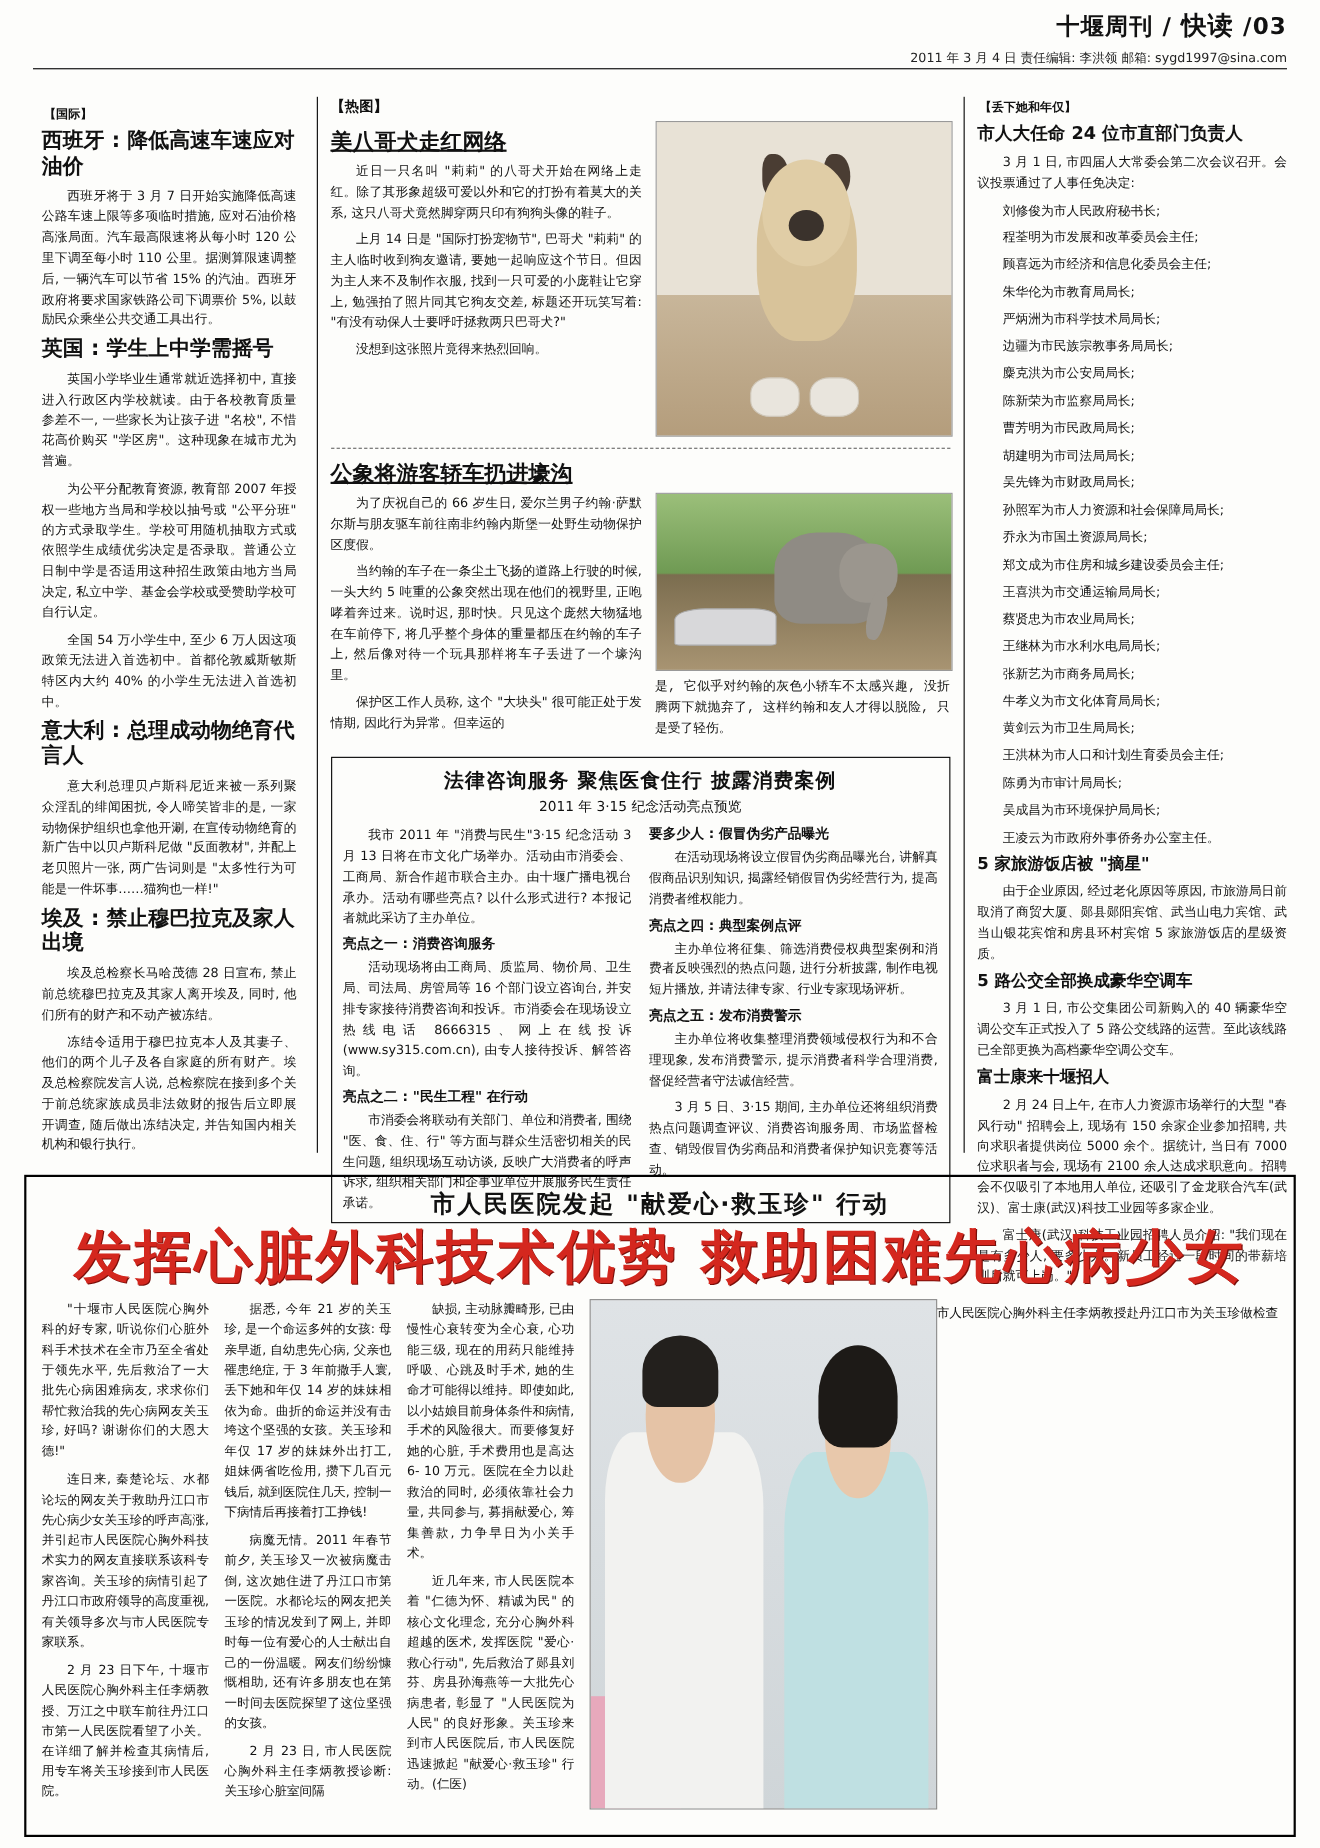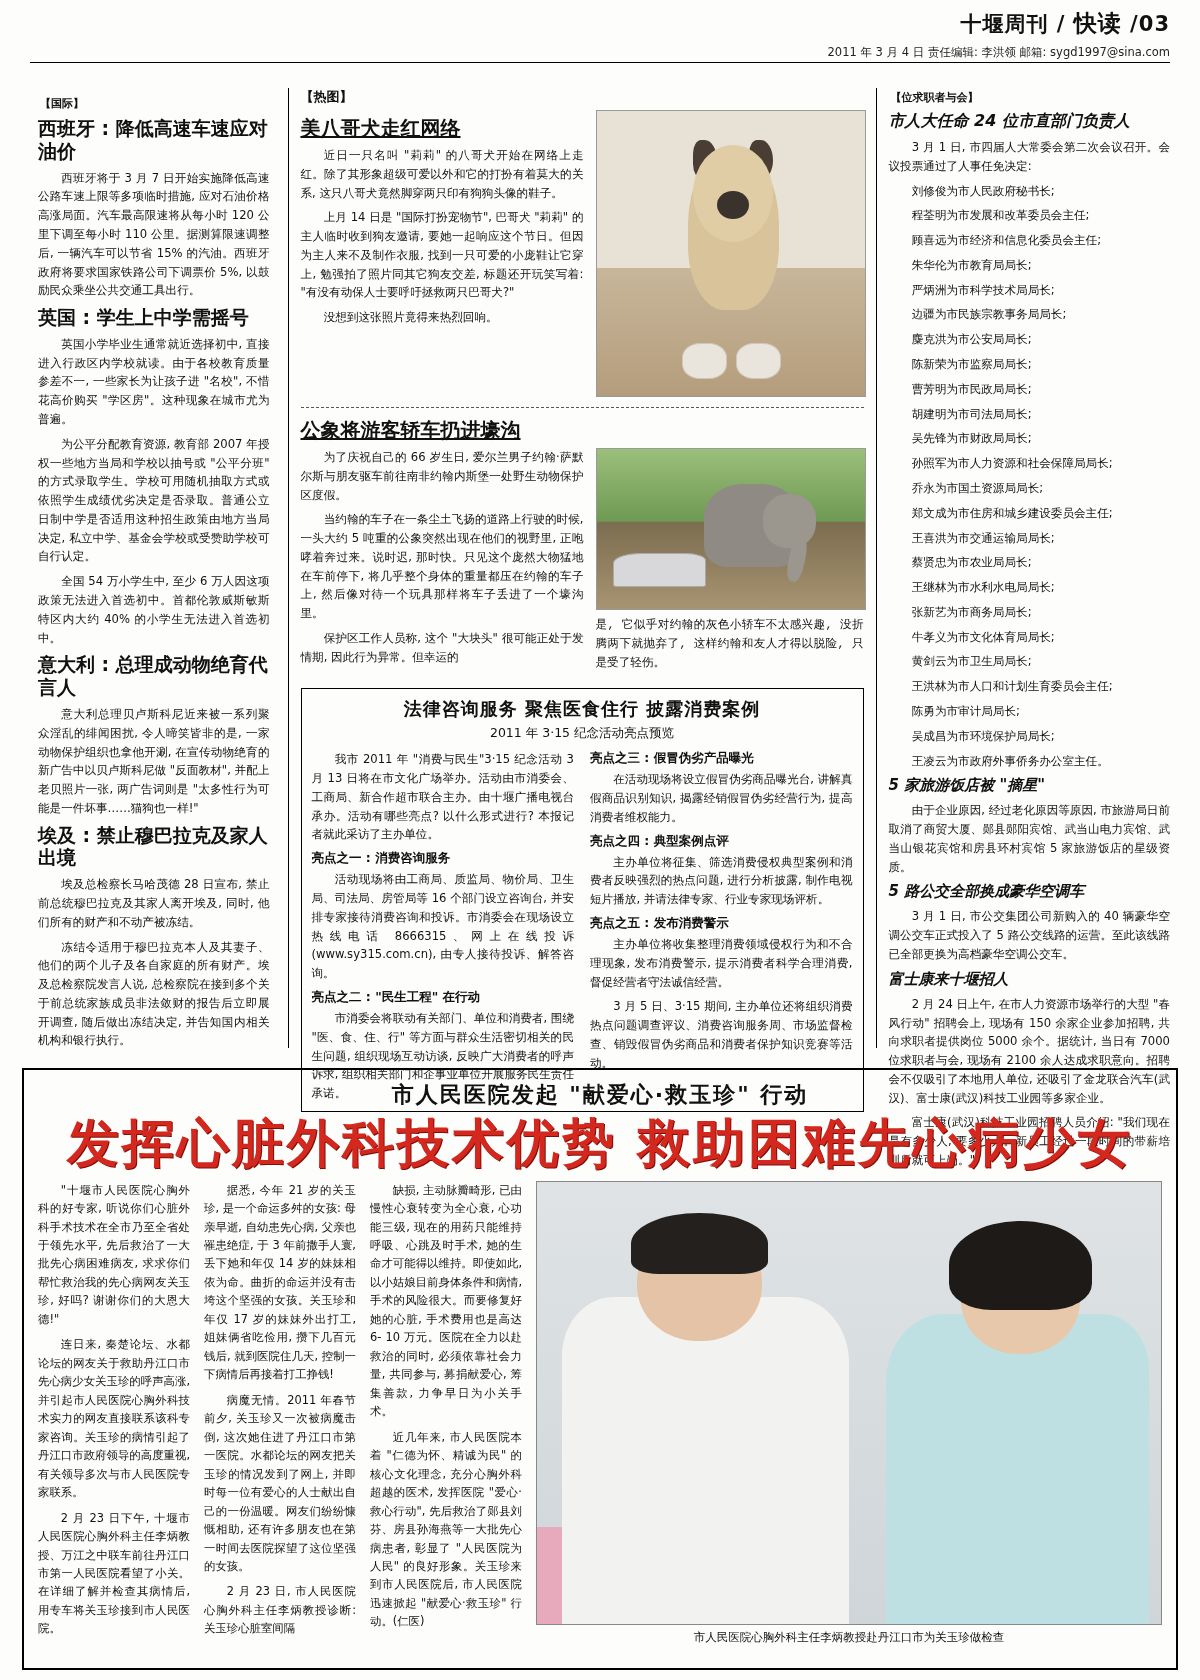--- a/index.html
+++ b/index.html
@@ -57,38 +57,38 @@
   .mid-story .txt{flex:1;}
   .mid-story .pic{width:268px;}
 
   .law-box{border:1px solid #000;margin-top:10px;padding:8px 10px;}
   .law-title{font-size:18px;font-weight:bold;text-align:center;letter-spacing:1px;}
   .law-sub{font-size:12.5px;text-align:center;margin:4px 0 8px;}
   .law-cols{column-count:2;column-gap:16px;}
   .hl{font-size:12.5px;font-weight:bold;margin:6px 0 3px;}
 
   
-  .rhead{font-size:16px;font-weight:bold;margin:4px 0 6px;font-style:italic;}
+  .rhead{font-size:16px;font-weight:bold;margin:4px 0 6px;}
   .rhead.sm{font-size:15px;}
 
   
   .feature{
     position:absolute;left:22px;right:22px;top:1068px;bottom:10px;
     border:2px solid #000;box-sizing:border-box;padding:10px 14px 8px;
   }
   .feat-kicker{font-size:22px;font-weight:bold;text-align:center;letter-spacing:2px;}
   .feat-title{
     font-size:52px;font-weight:bold;text-align:center;color:#d4271e;
     letter-spacing:3px;margin:6px 0 10px;line-height:1.05;
     text-shadow:1px 1px 0 #7a0f0a;
   }
   .feat-body{display:flex;gap:14px;}
   .feat-col{width:152px;}
   .feat-col p{font-size:11.4px;line-height:1.62;text-align:justify;text-indent:2em;margin:0 0 7px;}
-  .feat-photo-wrap{flex:1;display:flex;flex-direction:column;}
+  .feat-photo-wrap{flex:1;display:flex;flex-direction:row;}
   .feat-photo{
     flex:1;min-height:300px;border:1px solid #888;background:#b9b2a8;position:relative;overflow:hidden;
   }
   .feat-cap{font-size:11.5px;text-align:center;margin-top:5px;}
   .pug-room{background:linear-gradient(#e8e2d6 0%,#e8e2d6 55%,#c8b69a 55%,#b49d7c 100%);}
   .pug-body{position:absolute;left:34%;top:14%;width:34%;height:56%;background:#d8c39a;border-radius:46% 46% 40% 40%;}
   .pug-face{position:absolute;left:36%;top:12%;width:30%;height:34%;background:#e0cda6;border-radius:50%;}
   .pug-muzzle{position:absolute;left:45%;top:28%;width:12%;height:10%;background:#3a322c;border-radius:50%;}
   .pug-ear{position:absolute;width:9%;height:14%;background:#4a3d33;border-radius:40% 60% 55% 45%;}
   .pug-slipper{position:absolute;bottom:6%;width:16%;height:12%;background:#e9e5dd;border:1px solid #cfc7b9;border-radius:40%;}
@@ -197,36 +197,36 @@
           <p class="body">我市 2011 年 "消费与民生"3·15 纪念活动 3 月 13 日将在市文化广场举办。活动由市消委会、工商局、新合作超市联合主办。由十堰广播电视台承办。活动有哪些亮点? 以什么形式进行? 本报记者就此采访了主办单位。</p>
 
           <div class="hl">亮点之一 : 消费咨询服务</div>
           <p class="body">
             <span>活动现场将由工商局、质监局、物价局、卫生局、司法局、房管局等 16 个部门设立咨询台, 并安排专家接待消费咨询和投诉。市消委会在现场设立热线电话 8666315、网上在线投诉(www.sy315.com.cn), 由专人接待投诉、解答咨询。</span>
           </p>
 
           <div class="hl">亮点之二 : "民生工程" 在行动</div>
           <p class="body">市消委会将联动有关部门、单位和消费者, 围绕 "医、食、住、行" 等方面与群众生活密切相关的民生问题, 组织现场互动访谈, 反映广大消费者的呼声诉求, 组织相关部门和企事业单位开展服务民生责任承诺。</p>
 
-          <div class="hl">亮点之三 : 假冒伪劣产品曝光</div>
+          <div class="hl">要多少人 : 假冒伪劣产品曝光</div>
           <p class="body">在活动现场将设立假冒伪劣商品曝光台, 讲解真假商品识别知识, 揭露经销假冒伪劣经营行为, 提高消费者维权能力。</p>
 
           <div class="hl">亮点之四 : 典型案例点评</div>
           <p class="body">主办单位将征集、筛选消费侵权典型案例和消费者反映强烈的热点问题, 进行分析披露, 制作电视短片播放, 并请法律专家、行业专家现场评析。</p>
 
           <div class="hl">亮点之五 : 发布消费警示</div>
           <p class="body">主办单位将收集整理消费领域侵权行为和不合理现象, 发布消费警示, 提示消费者科学合理消费, 督促经营者守法诚信经营。</p>
 
           <p class="body">3 月 5 日、3·15 期间, 主办单位还将组织消费热点问题调查评议、消费咨询服务周、市场监督检查、销毁假冒伪劣商品和消费者保护知识竞赛等活动。</p>
         </div>
       </div>
     </div>
 
     <div class="col right">
-      <div class="sect-tag">【位求职者与会】</div>
+      <div class="sect-tag">【丢下她和年仅】</div>
 
       <div class="rhead">市人大任命 24 位市直部门负责人</div>
       <p class="body">3 月 1 日, 市四届人大常委会第二次会议召开。会议投票通过了人事任免决定:</p>
       <p class="body">刘修俊为市人民政府秘书长;</p>
       <p class="body">程荃明为市发展和改革委员会主任;</p>
       <p class="body">顾喜远为市经济和信息化委员会主任;</p>
       <p class="body">朱华伦为市教育局局长;</p>
       <p class="body">严炳洲为市科学技术局局长;</p>
       <p class="body">边疆为市民族宗教事务局局长;</p>
       <p class="body">麋克洪为市公安局局长;</p>

